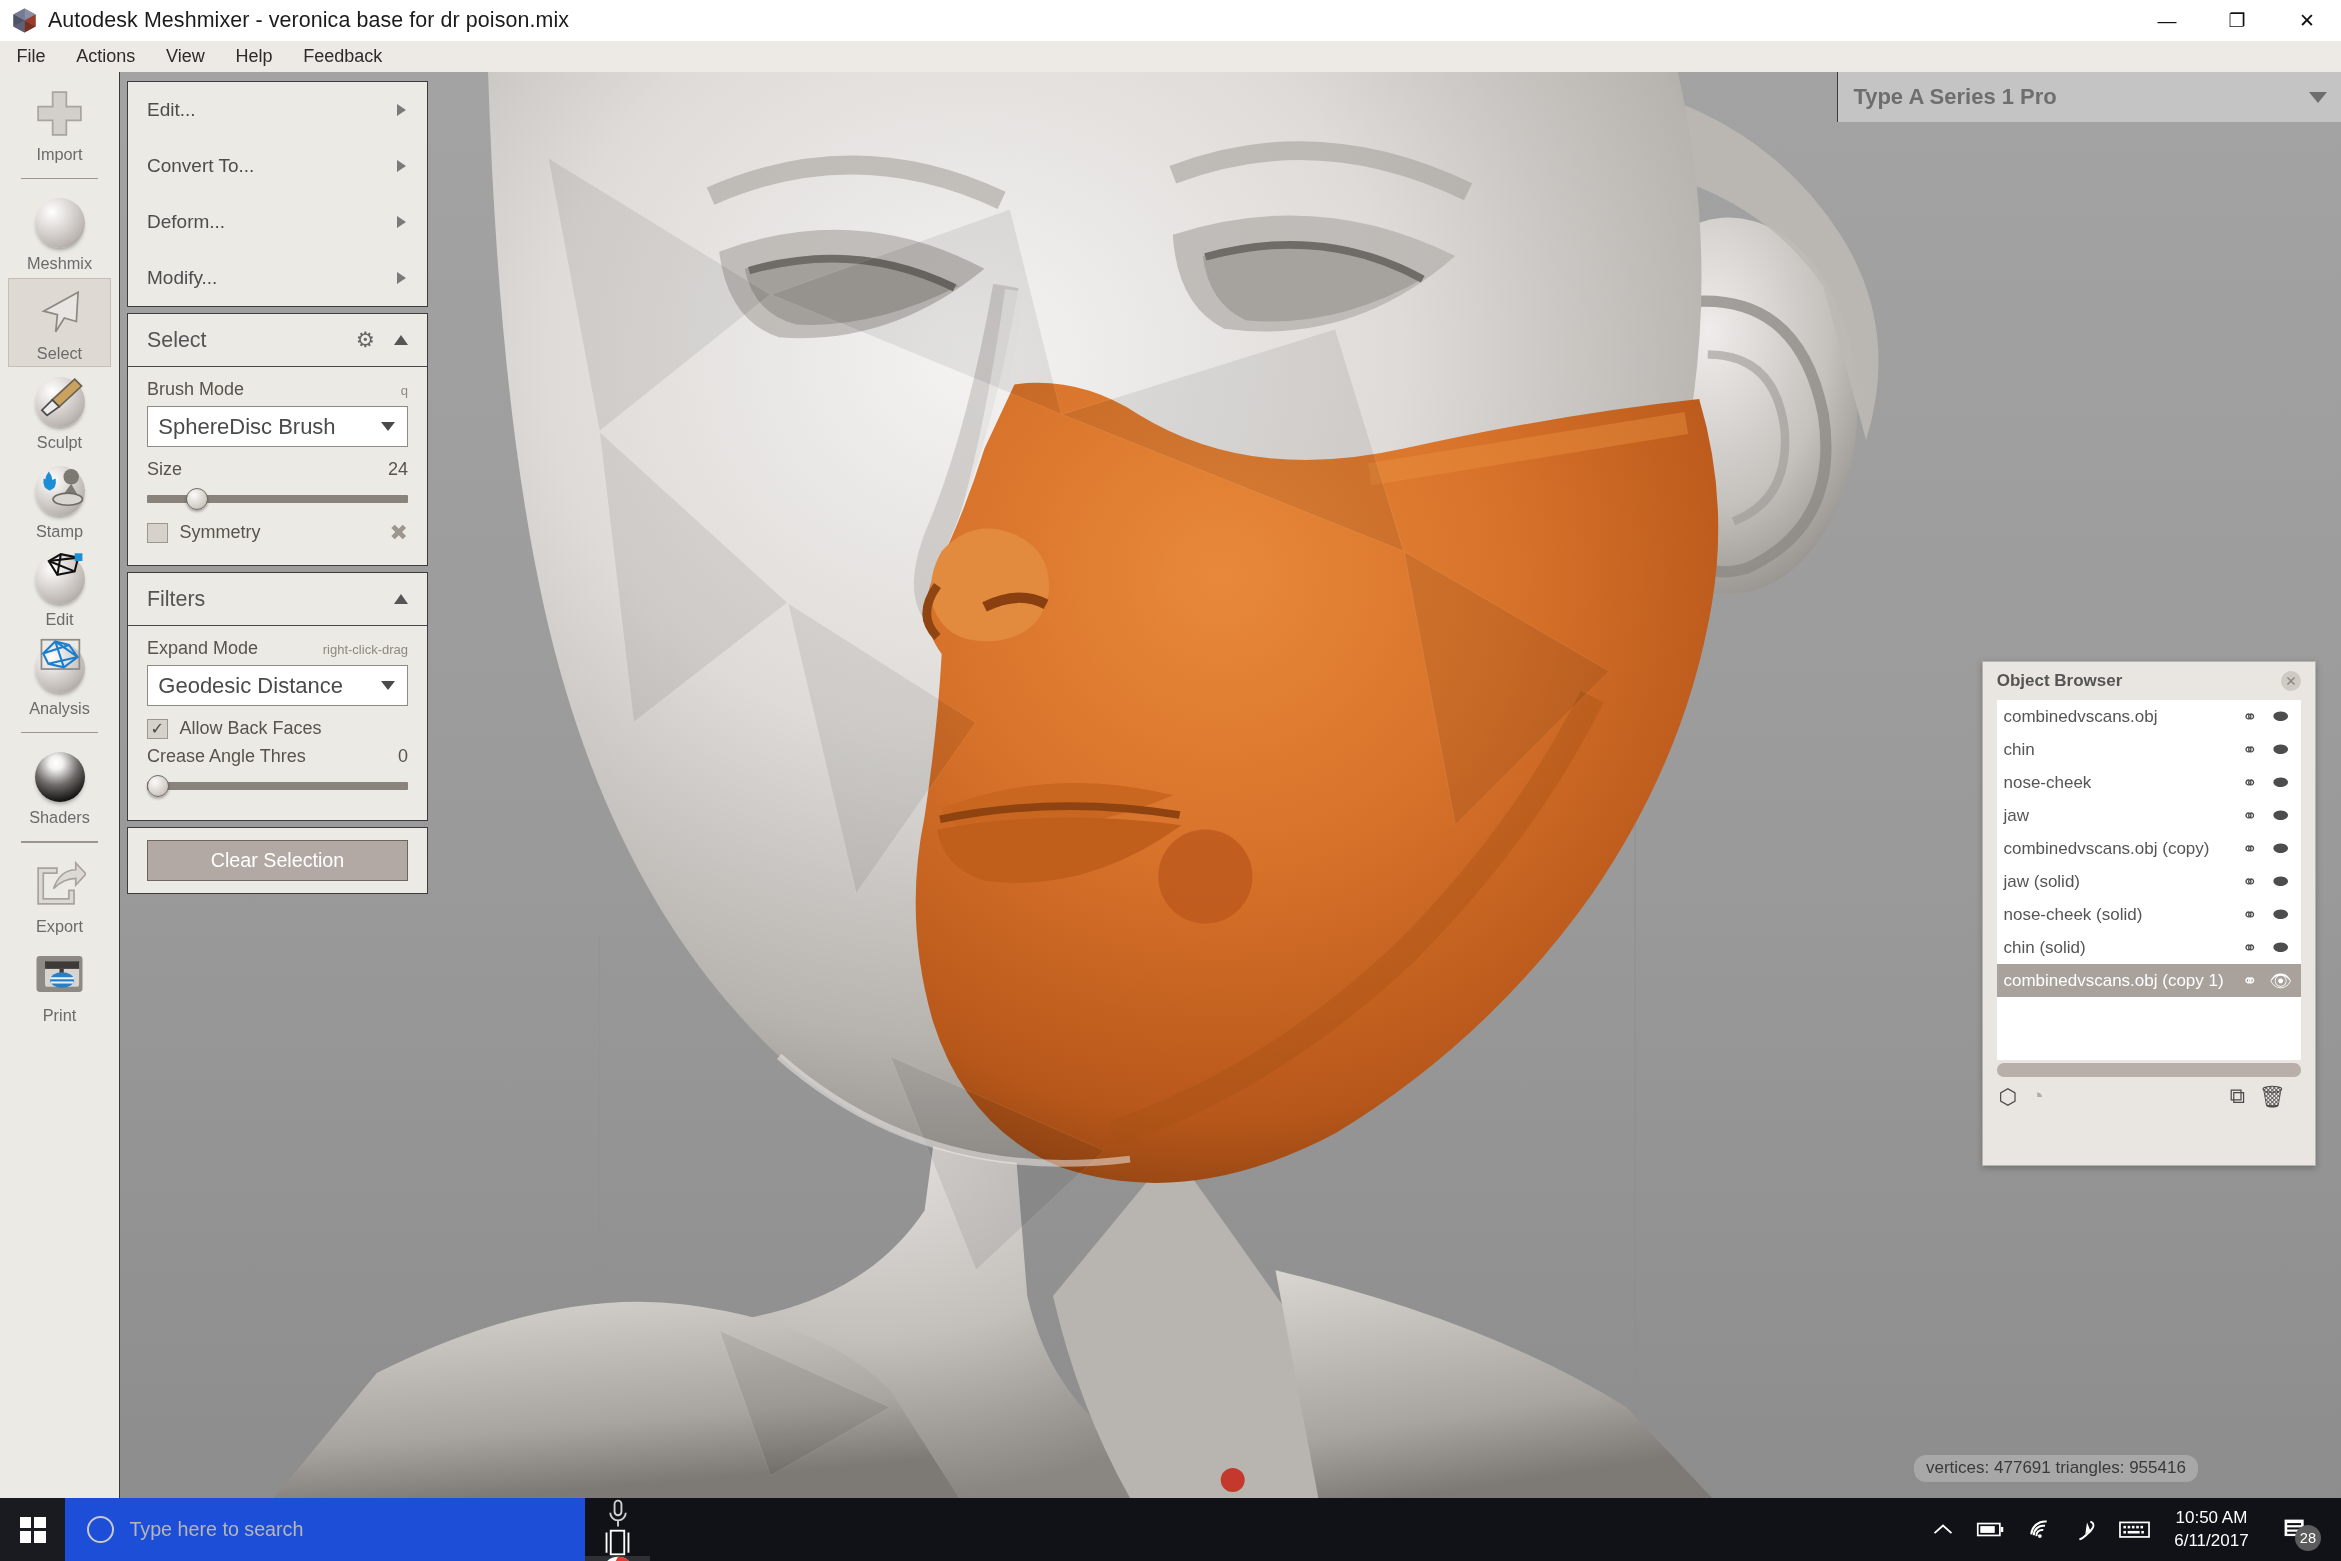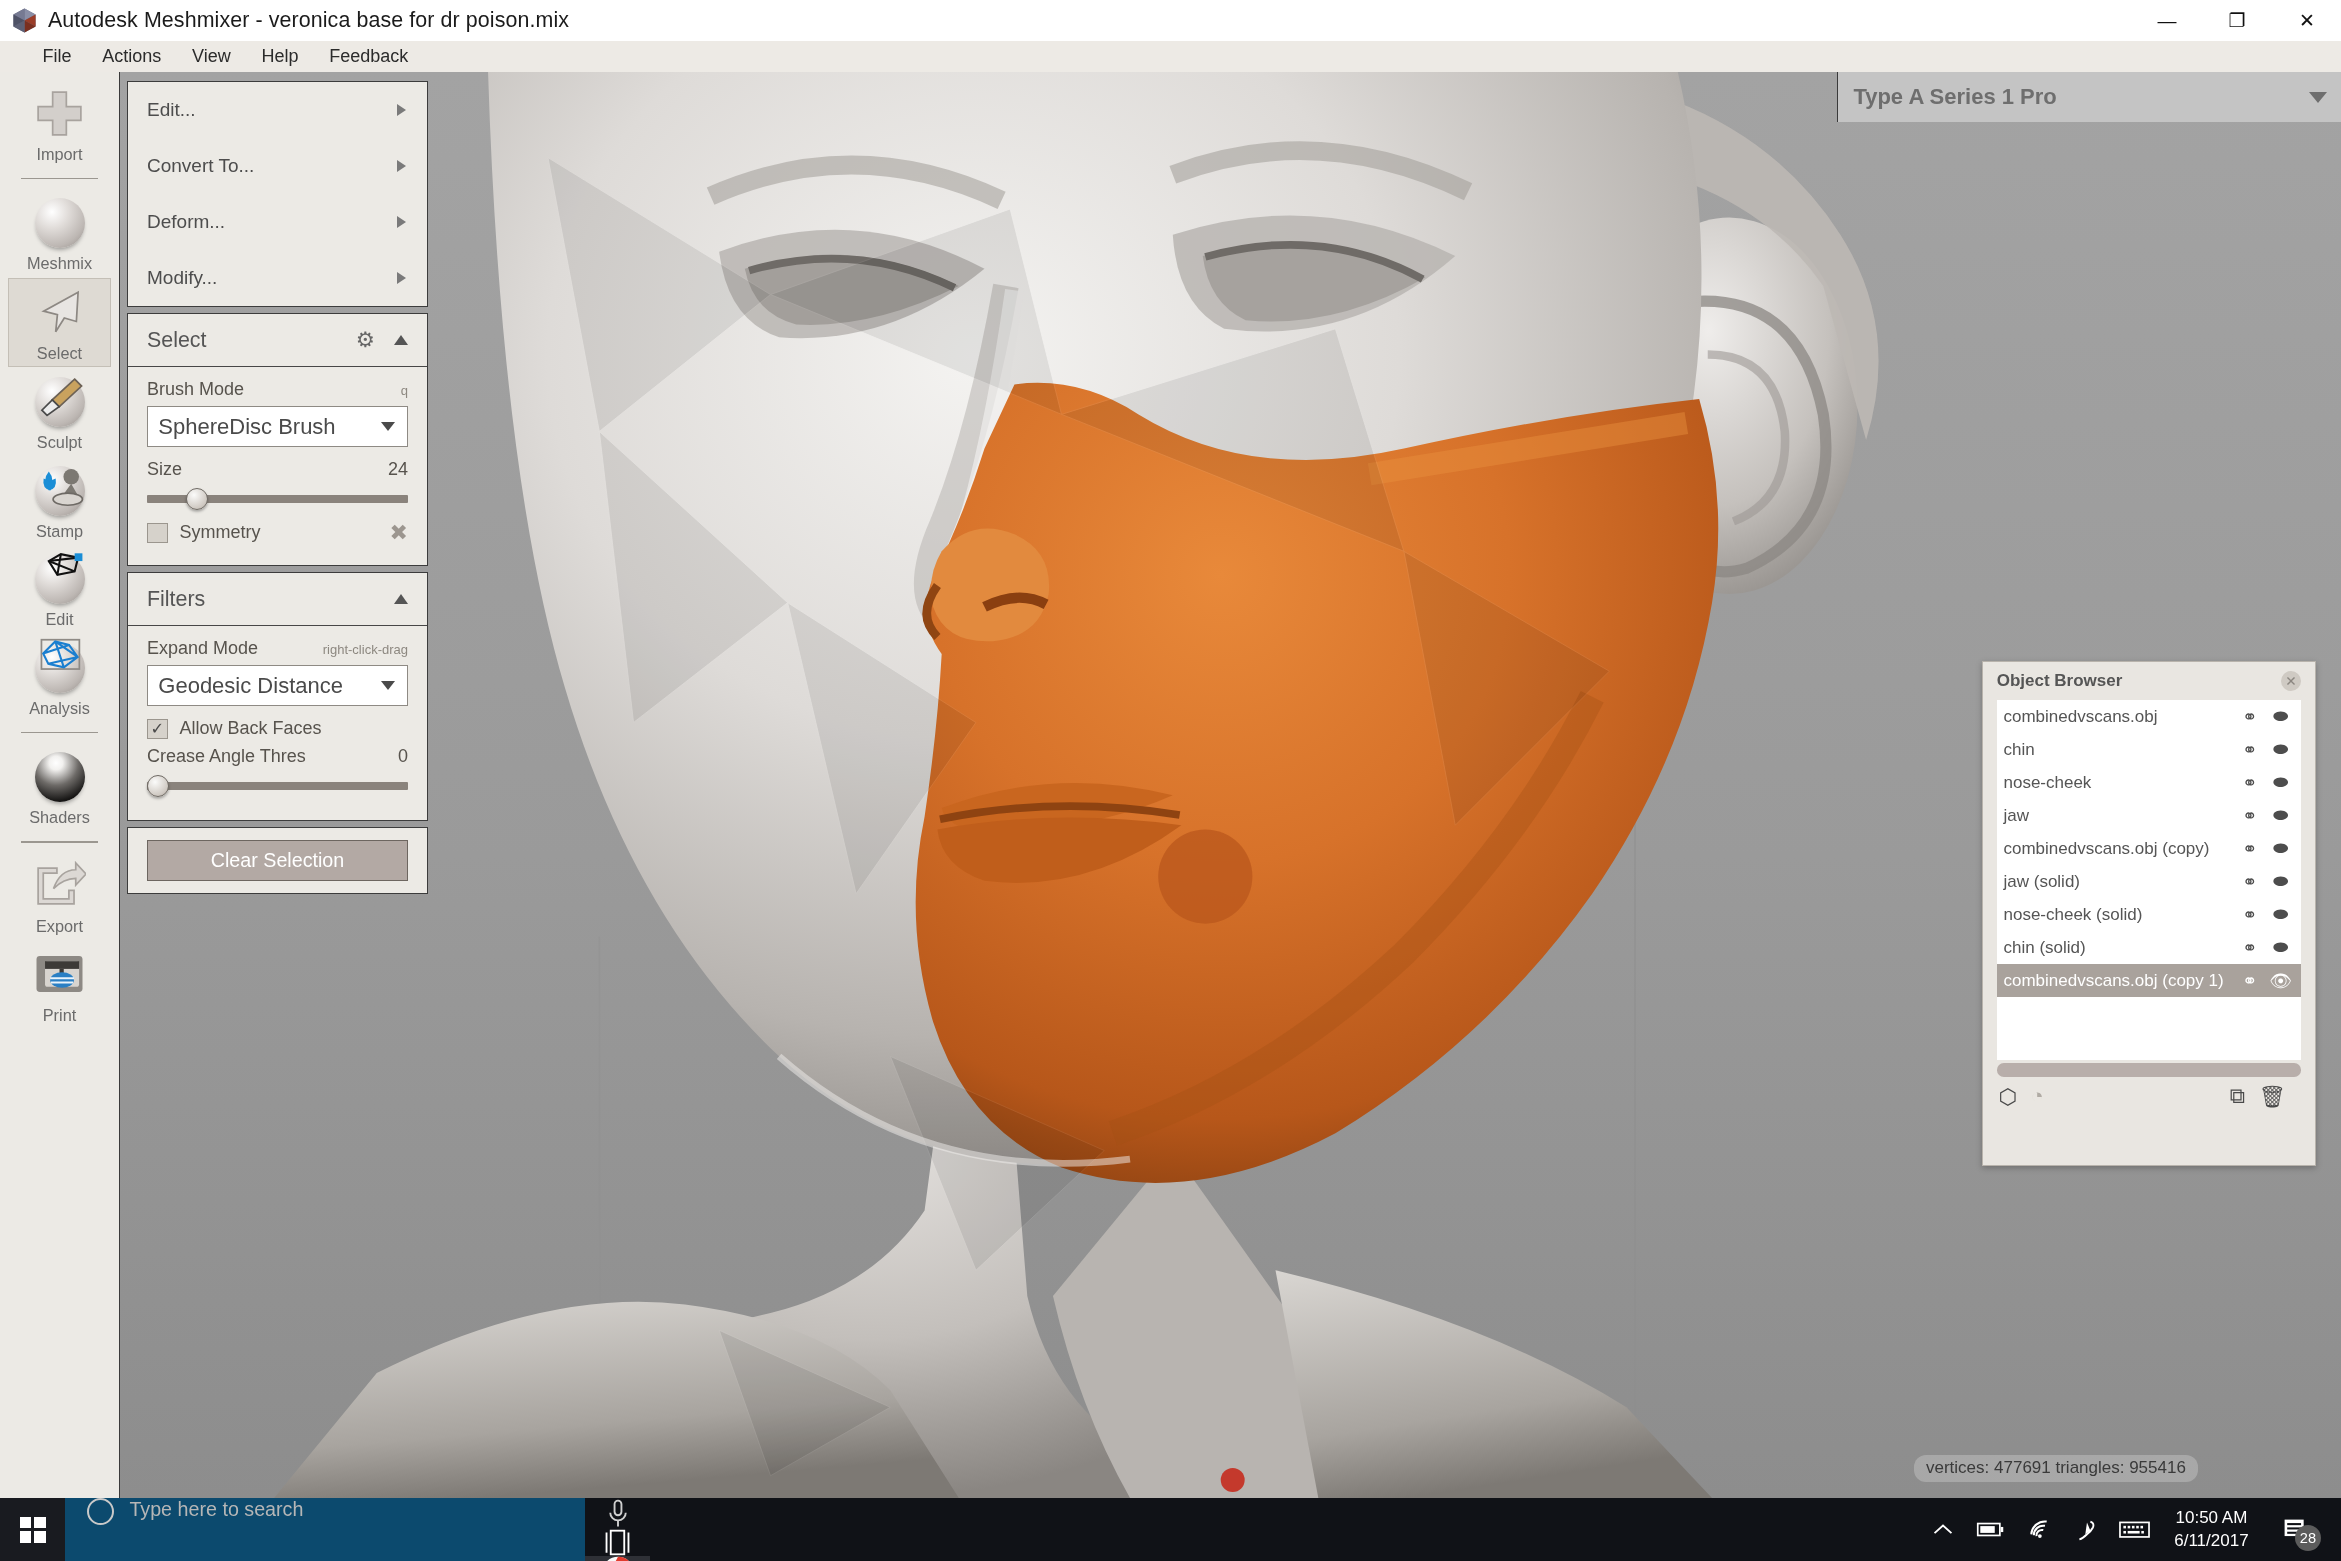--- a/index.html
+++ b/index.html
@@ -18,21 +18,21 @@
   }
   .title-logo { width: 29px; height: 29px; margin-left: 10.3px; margin-right: 8.6px; position: relative; }
   .title-text { font-size: 21.4px; color: #1b1b1b; letter-spacing: 0.1px; }
   .winbtns { position: absolute; right: 0; top: 0; height: 41px; display: flex; }
   .winbtn { width: 70px; height: 41px; display: flex; align-items: center; justify-content: center;
             font-size: 19px; color: #111; }
 
   
   .menubar {
     position: absolute; left: 0; top: 41px; width: 2342px; height: 31px;
-    background: #edeae5; display: flex; align-items: center; padding-left: 27px;
+    background: #edeae5; display: flex; align-items: center; padding-left: 1px;
   }
   .menuitem { font-size: 18px; color: #2b2b2b; padding: 3.4px 15.4px; }
 
   
   .rail {
     position: absolute; left: 0; top: 72px; width: 120px; height: 1426px;
     background: #eceae5; border-right: 1.7px solid #3a3a3a;
     display: flex; flex-direction: column; align-items: center; padding-top: 8.6px;
   }
   .railitem { width: 103px; display: flex; flex-direction: column; align-items: center;
@@ -136,22 +136,22 @@
                font-size: 17px; color: #3a3a3a; border-radius: 12px; }
 
   
   .taskbar { position: absolute; left: 0; bottom: 0; width: 2342px; height: 63px;
              background: #101217; display: flex; align-items: center; }
   .startbtn { width: 65px; height: 63px; background: #191b20; display: flex;
               align-items: center; justify-content: center; }
   .winlogo { width: 26px; height: 26px; display: grid; grid-template-columns: 1fr 1fr;
              grid-template-rows: 1fr 1fr; gap: 2.6px; }
   .winlogo i { background: #ffffff; display: block; }
-  .searchbox { width: 520px; height: 63px; background: #0c4a6e; display: flex;
-               align-items: flex-start; padding-left: 22px; }
+  .searchbox { width: 520px; height: 63px; background: #1d4ed8; display: flex;
+               align-items: center; padding-left: 22px; }
   .cortana { width: 27px; height: 27px; border-radius: 50%; border: 2.6px solid #c9c9c9;
              margin-right: 15.4px; }
   .searchph { font-size: 19.7px; color: #b6b6b6; }
   .tb-icons { display: flex; align-items: center; height: 63px; flex-direction: column; }
   .tb-btn { width: 65px; height: 63px; display: flex; align-items: center;
             justify-content: center; position: relative; }
   .tb-btn.running { background: #2e3036; }
   .tb-underline { position: absolute; bottom: 0; left: 10.3px; right: 10.3px; height: 3.4px;
                   background: #9ecbf5; }
   .tray { position: absolute; right: 16px; height: 63px; display: flex; align-items: center; }

